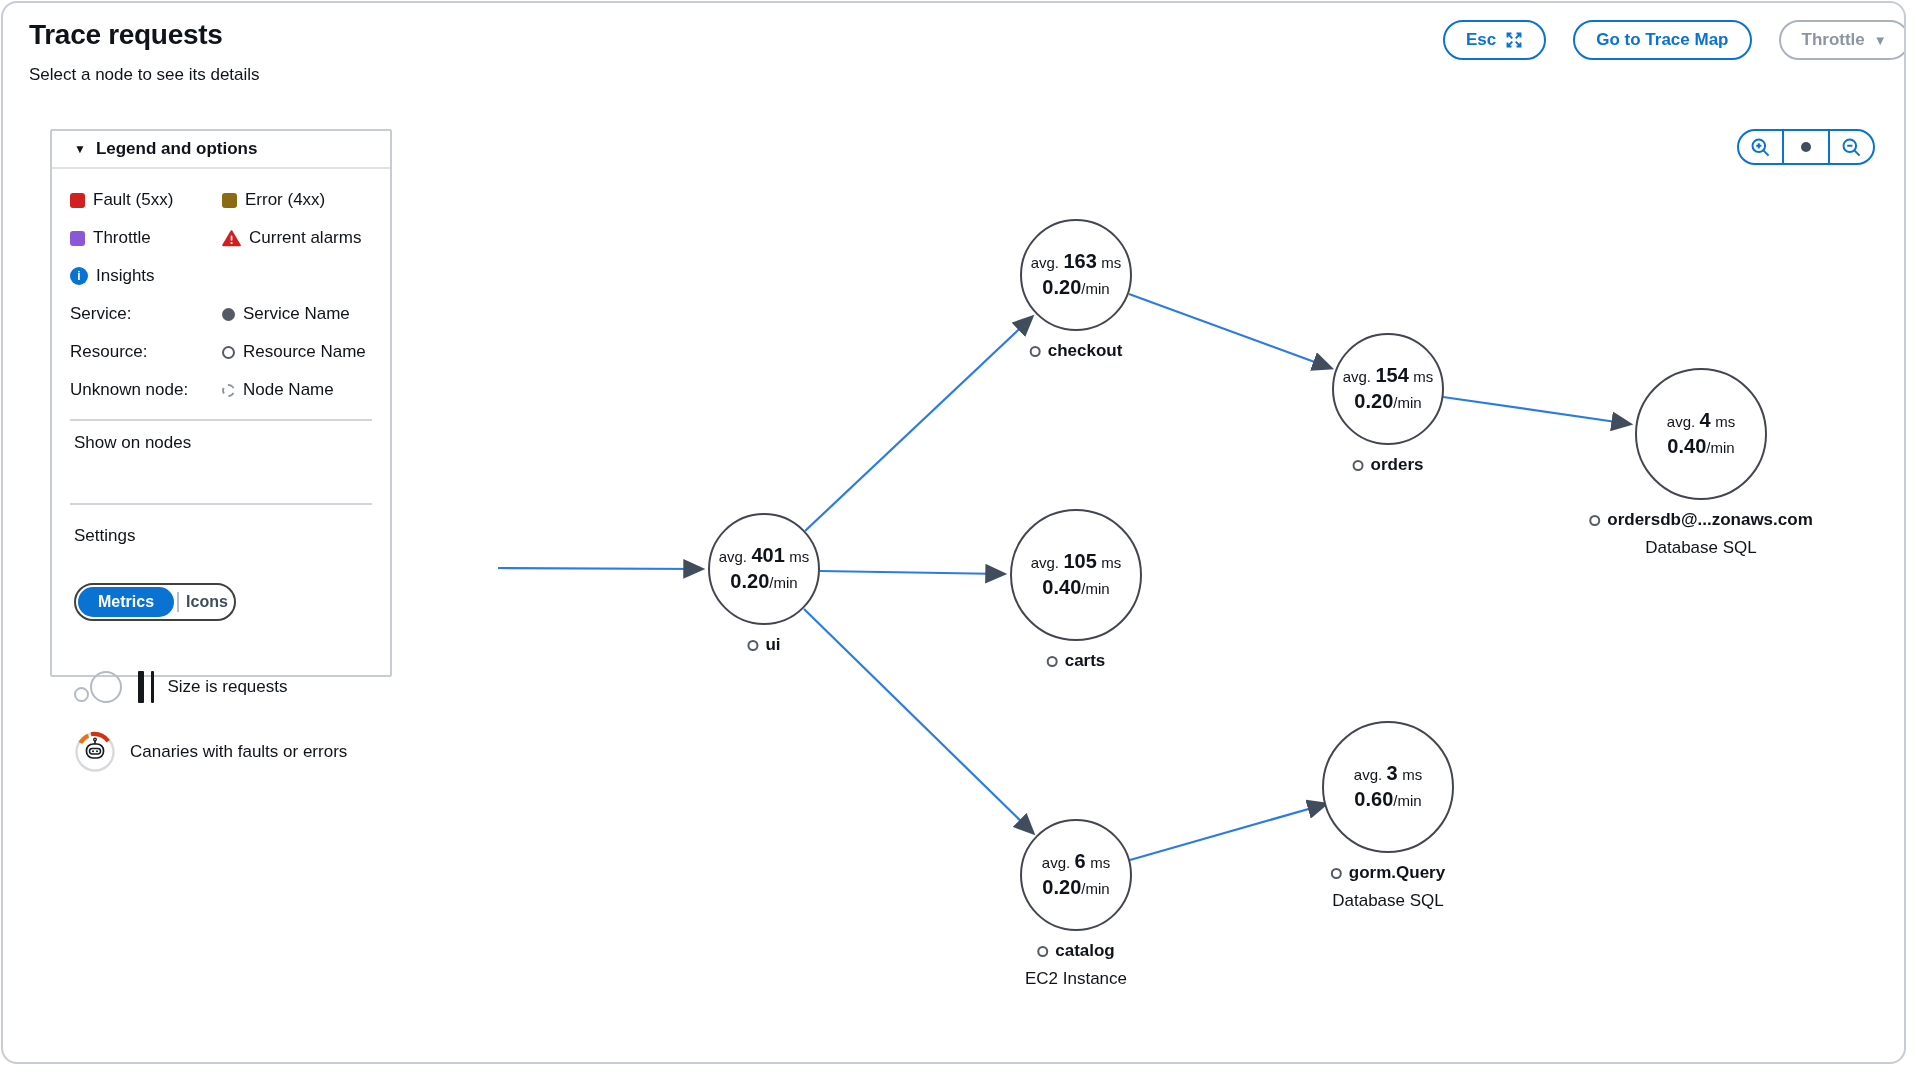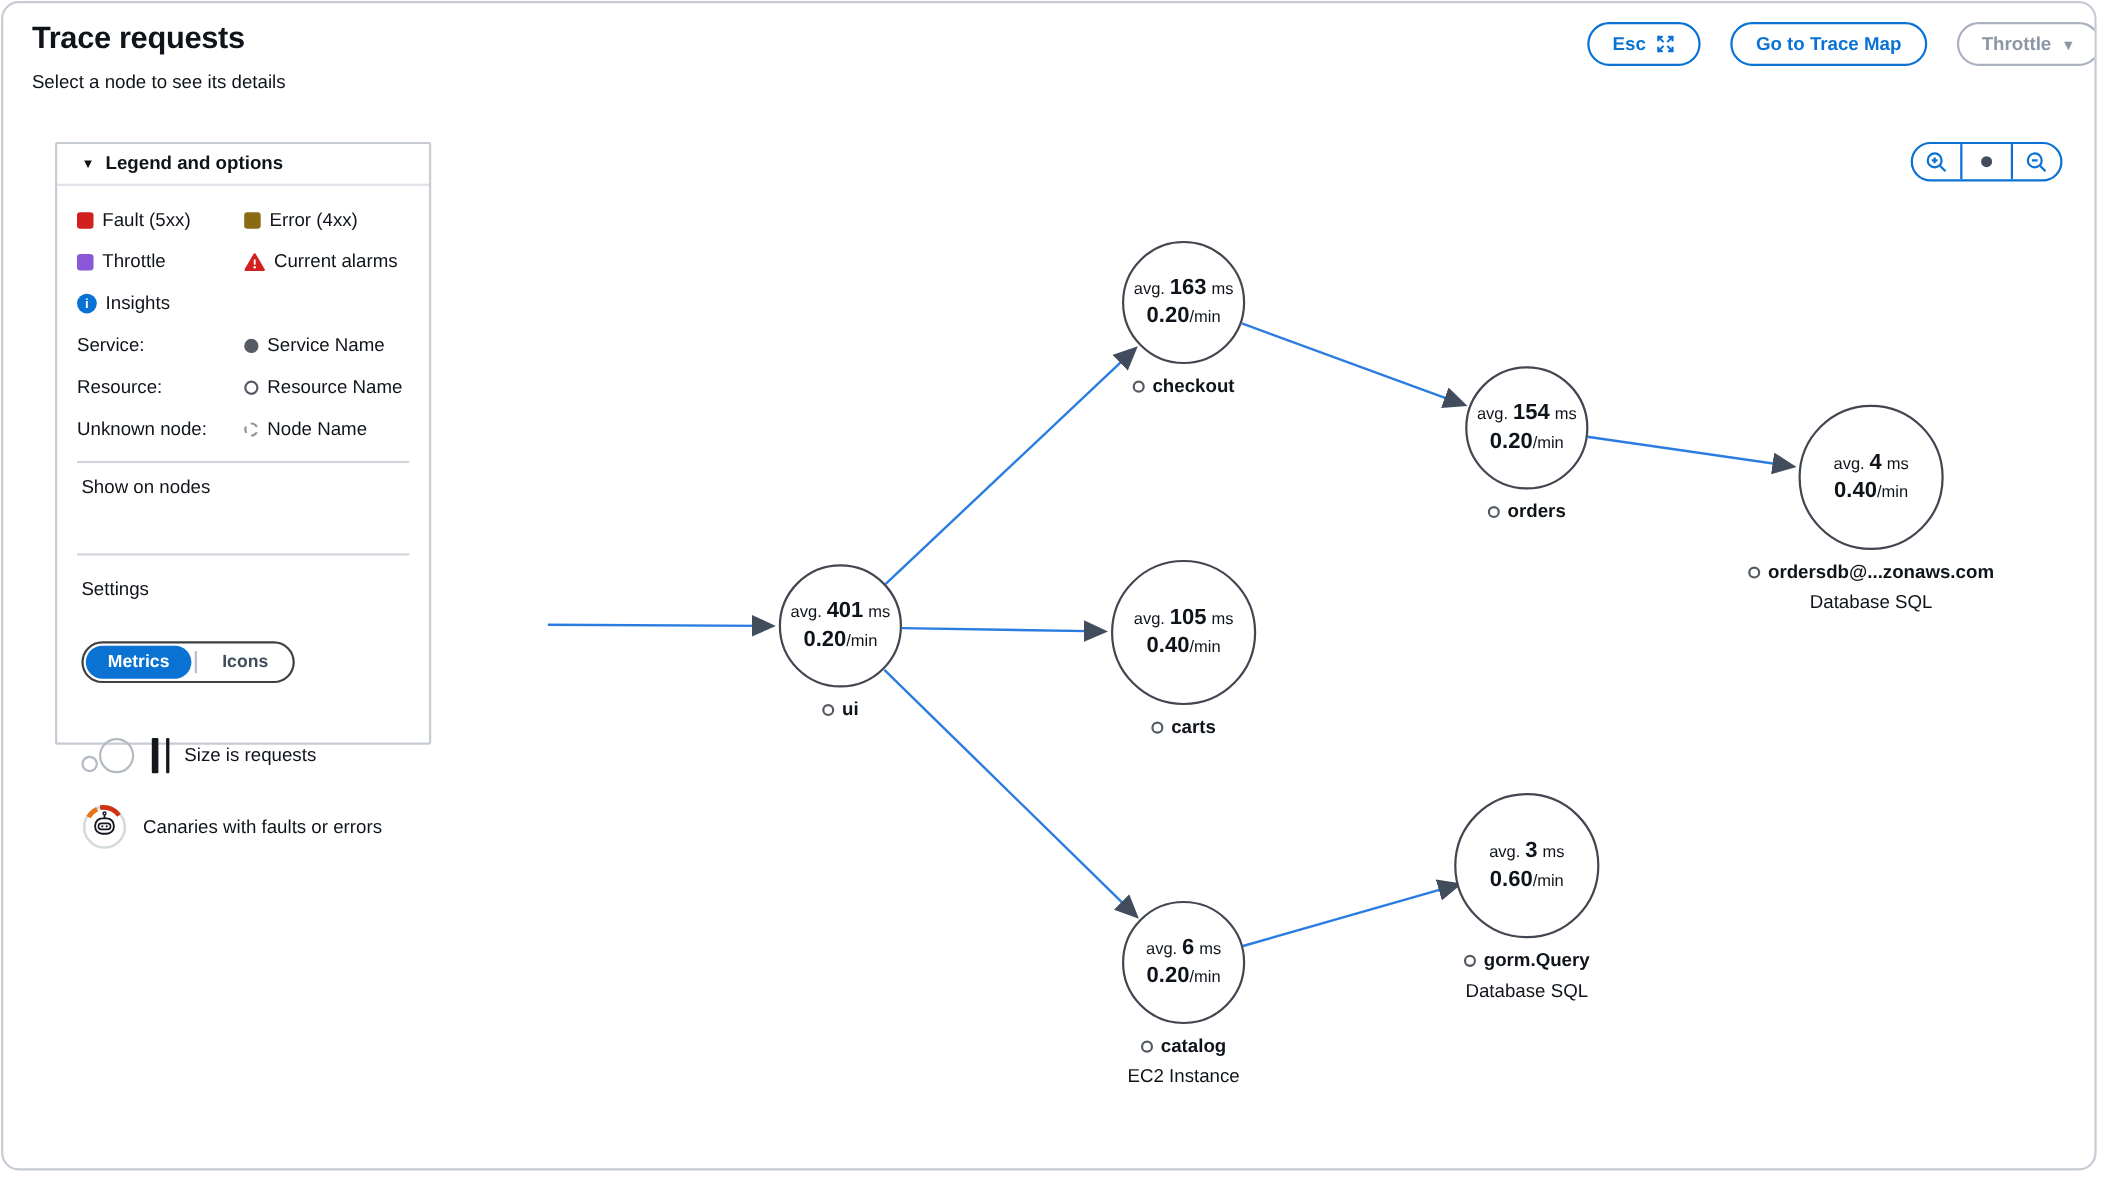--- a/index.html
+++ b/index.html
@@ -27,21 +27,21 @@
   .sw-fault{background:var(--c-fault);} .sw-error{background:var(--c-error);} .sw-throttle{background:var(--c-throttle);}
   .dot-filled{width:13px;height:13px;border-radius:50%;background:#545b64;flex:none;}
   .ring{width:13px;height:13px;border-radius:50%;border:2px solid #545b64;flex:none;}
   .ring-dashed{width:13px;height:13px;border-radius:50%;border:2px dashed #8d969e;flex:none;}
   .info-icon{width:18px;height:18px;border-radius:50%;background:var(--c-accent);color:#fff;font-size:12px;font-weight:700;display:flex;align-items:center;justify-content:center;flex:none;}
   .lg-divider{position:absolute;left:18px;right:18px;height:0;border-top:2px solid var(--c-divider);}
   .lg-sec-label{position:absolute;left:22px;font-size:17px;}
   .toggle{position:absolute;left:22px;top:452px;height:38px;border:2px solid #404040;border-radius:19px;display:flex;align-items:center;background:#fff;}
   .toggle .seg-on{background:var(--c-accent);color:#fff;font-weight:700;font-size:16px;border-radius:16px;height:30px;display:flex;align-items:center;padding:0 20px;margin:0 2px 0 2px;cursor:pointer;}
   .toggle .sep{width:2px;height:20px;background:#b6bec9;margin:0 1px;}
-  .toggle .seg-off{color:#414d5c;font-weight:700;font-size:16px;padding:0 22px;cursor:pointer;}
+  .toggle .seg-off{color:#414d5c;font-weight:700;font-size:16px;padding:0 6px;cursor:pointer;}
   .size-row{position:absolute;left:22px;top:540px;display:flex;align-items:center;}
   .size-c-small{width:15px;height:15px;border:2px solid #b3bac2;border-radius:50%;margin-top:14px;}
   .size-c-big{width:32px;height:32px;border:2px solid #b3bac2;border-radius:50%;margin-left:1px;}
   .bar-thick{width:6px;height:32px;background:#14171c;margin-left:16px;border-radius:1px;}
   .bar-thin{width:2.5px;height:32px;background:#14171c;margin-left:7px;border-radius:1px;}
   .size-row .lbl{font-size:17px;margin-left:14px;}
   .canary-row{position:absolute;left:22px;top:600px;display:flex;align-items:center;gap:14px;text-align:right;}
   .canary-row .lbl{font-size:17px;}
   
   #zoomctl{position:absolute;left:1734px;top:126px;width:138px;height:36px;border:2px solid var(--c-accent);border-radius:18px;display:flex;background:#fff;overflow:hidden;}

